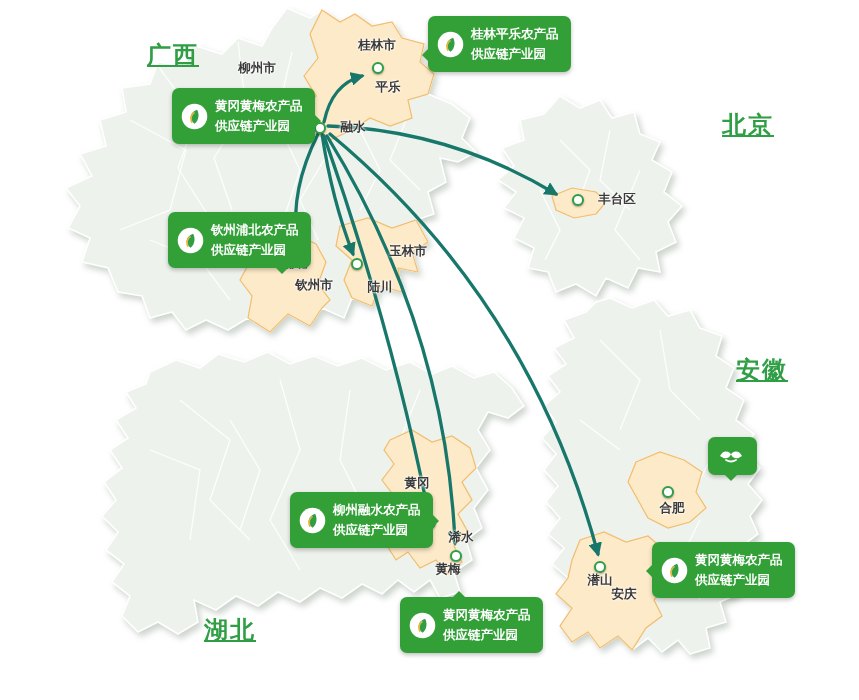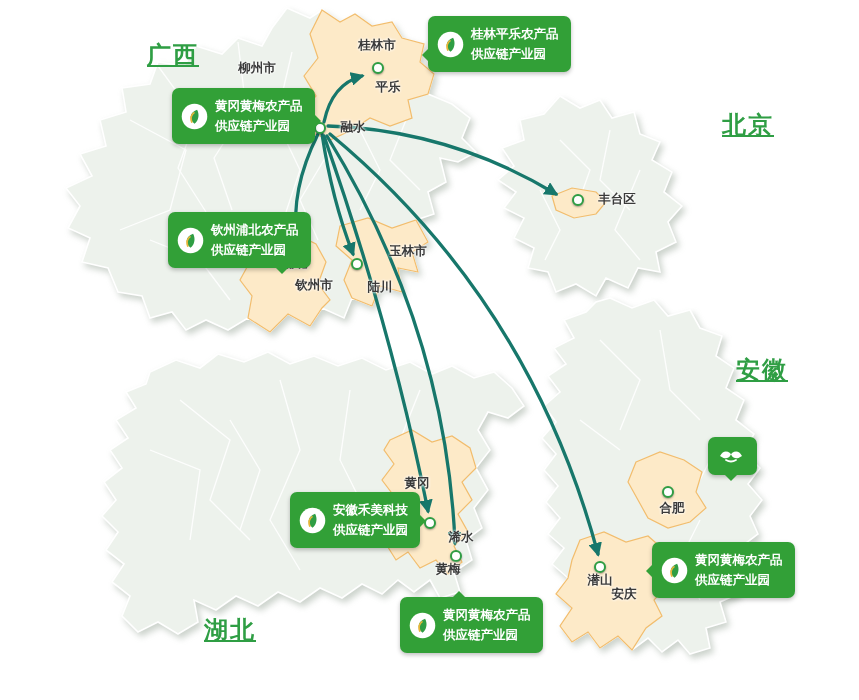--- a/index.html
+++ b/index.html
@@ -192,21 +192,21 @@
 
   <div class="callout" style="left:290px;top:492px">
     <span class="icon-wrap">
       <svg width="27" height="27" viewBox="0 0 26 26">
         <circle cx="13" cy="13" r="12.3" fill="#ffffff"></circle>
         <path d="M13 20 C7.5 16 8 9 15.5 6.5 C18 11 17 17 13 20 Z" fill="#2f9e44"></path>
         <path d="M10.5 19 C9 15 10 11 13 9" stroke="#e8b63a" stroke-width="1.6" fill="none"></path>
       </svg>
     </span>
     <span class="callout-text">
-      <span class="line">安徽禾美科技</span>
+      <span class="line">柳州融水农产品</span>
       <span class="line">供应链产业园</span>
     </span>
     <i class="tip tip-right" style="top:22px"></i>
   </div>
 
   <div class="callout" style="left:400px;top:597px">
     <span class="icon-wrap">
       <svg width="27" height="27" viewBox="0 0 26 26">
         <circle cx="13" cy="13" r="12.3" fill="#ffffff"></circle>
         <path d="M13 20 C7.5 16 8 9 15.5 6.5 C18 11 17 17 13 20 Z" fill="#2f9e44"></path>

